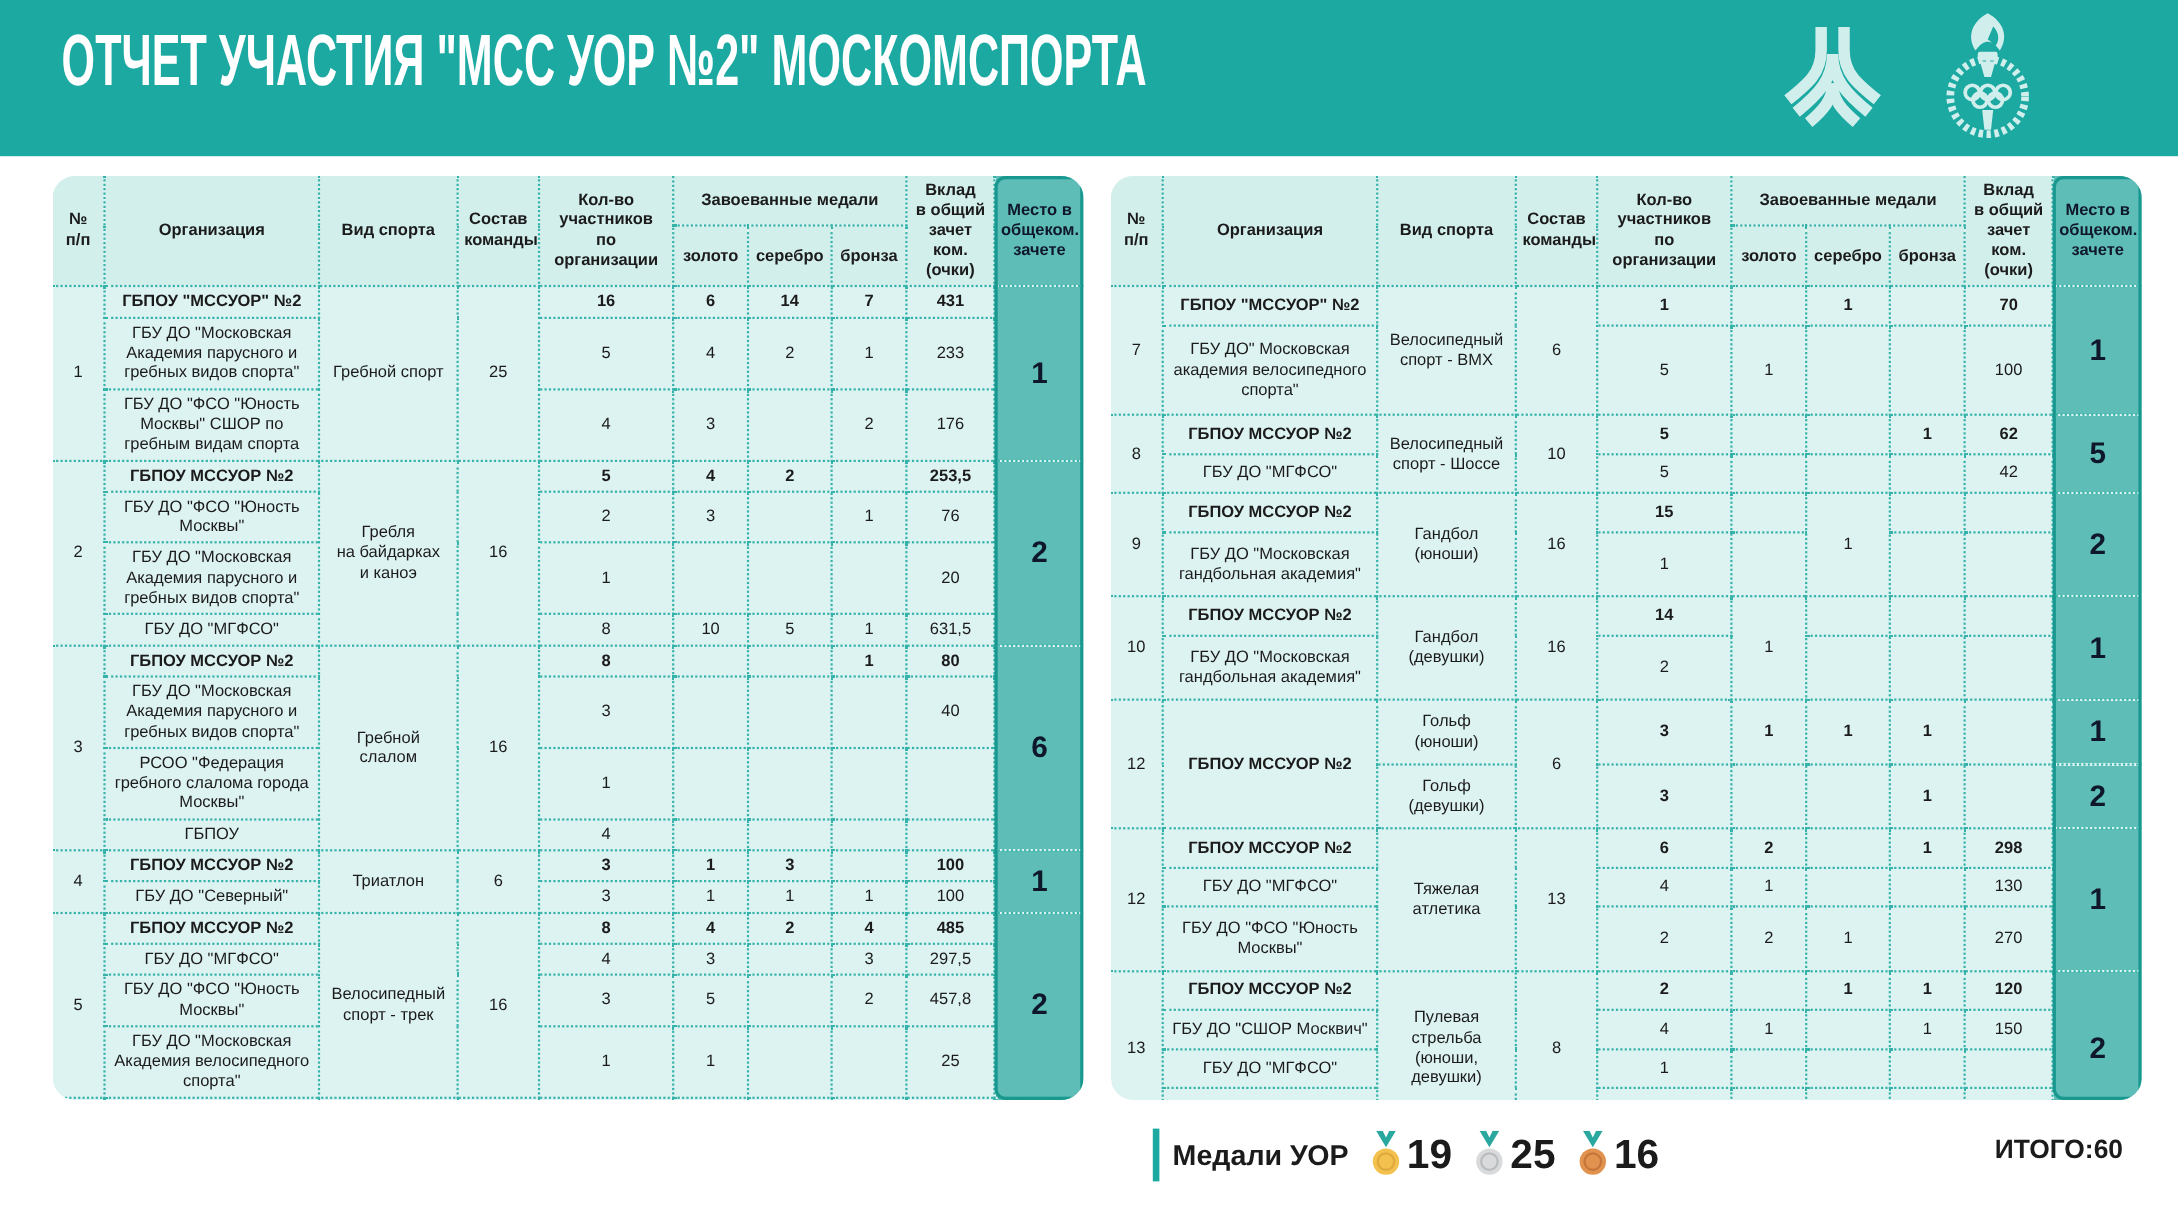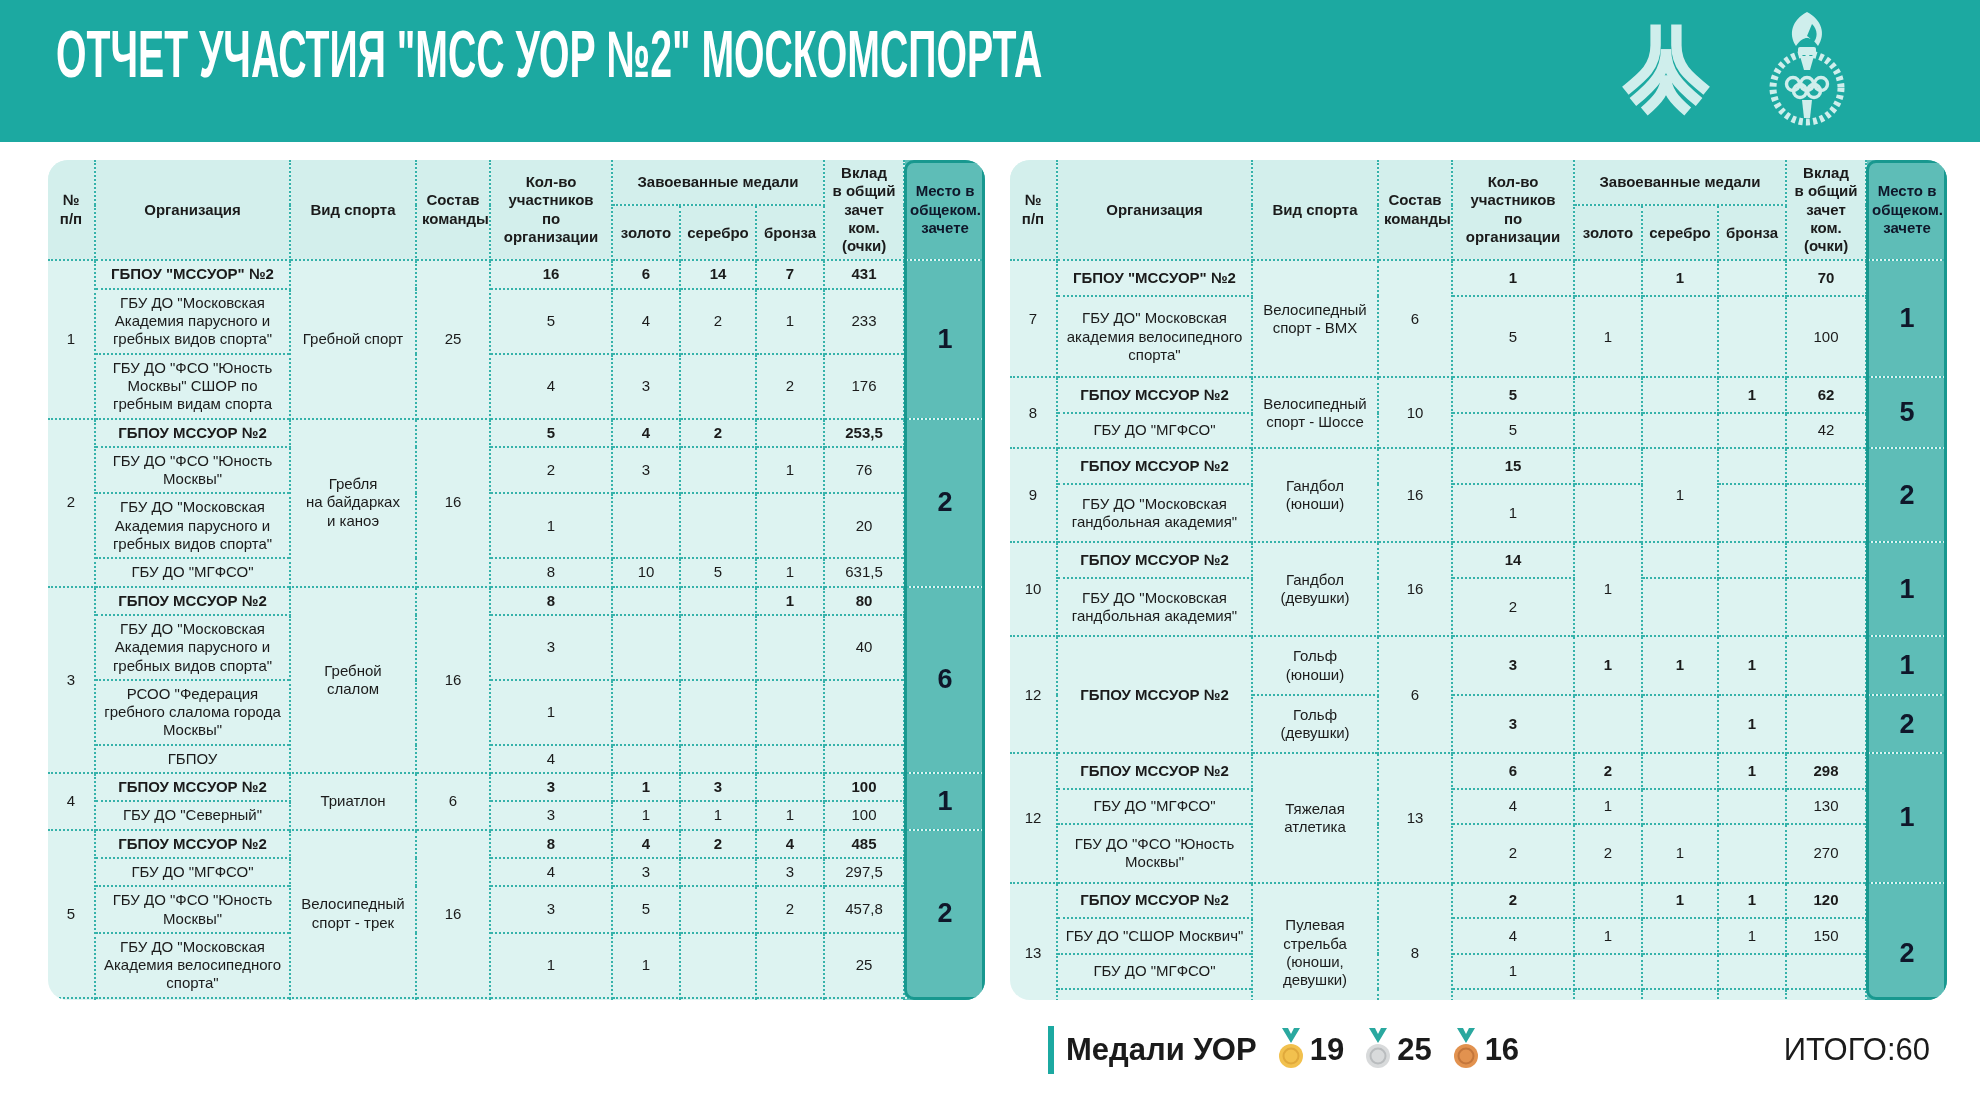--- a/index.html
+++ b/index.html
@@ -63,25 +63,25 @@
     background:var(--place-bg);color:#0f172a;font-weight:bold;
     border-left:2px solid var(--place-border);
     border-top:2px dotted rgba(255,255,255,.65);
     border-bottom:2px dotted rgba(255,255,255,.65);
   }
   td.place{font-size:27px;}
   th.place{font-size:15px;}
 
   .footer{position:absolute;left:1048px;top:1026px;display:flex;align-items:center;}
   .accent-bar{width:6px;height:48px;background:var(--banner);margin-right:12px;}
-  .medals-label{font-size:31px;font-weight:bold;white-space:nowrap;}
+  .medals-label{font-size:26px;font-weight:bold;white-space:nowrap;}
   .medal-group{display:flex;align-items:center;margin-left:18px;}
   .medal-group svg{display:block;}
-  .medal-count{font-size:31px;font-weight:bold;margin-left:3px;}
-  .itogo{position:absolute;right:50px;top:1032px;font-size:31px;font-weight:normal;white-space:nowrap;}
+  .medal-count{font-size:37px;font-weight:bold;margin-left:3px;}
+  .itogo{position:absolute;right:50px;top:1032px;font-size:24px;font-weight:bold;white-space:nowrap;}
 </style>
 </head>
 <body>
 
 <div class="banner">
   <div class="banner-title">ОТЧЕТ УЧАСТИЯ "МСС УОР №2" МОСКОМСПОРТА</div>
   <div class="logos">
     <span>
       <svg width="104" height="104" viewBox="0 0 110 110" fill="none">
         <g stroke="#CFEEEC" stroke-width="11" fill="none">

